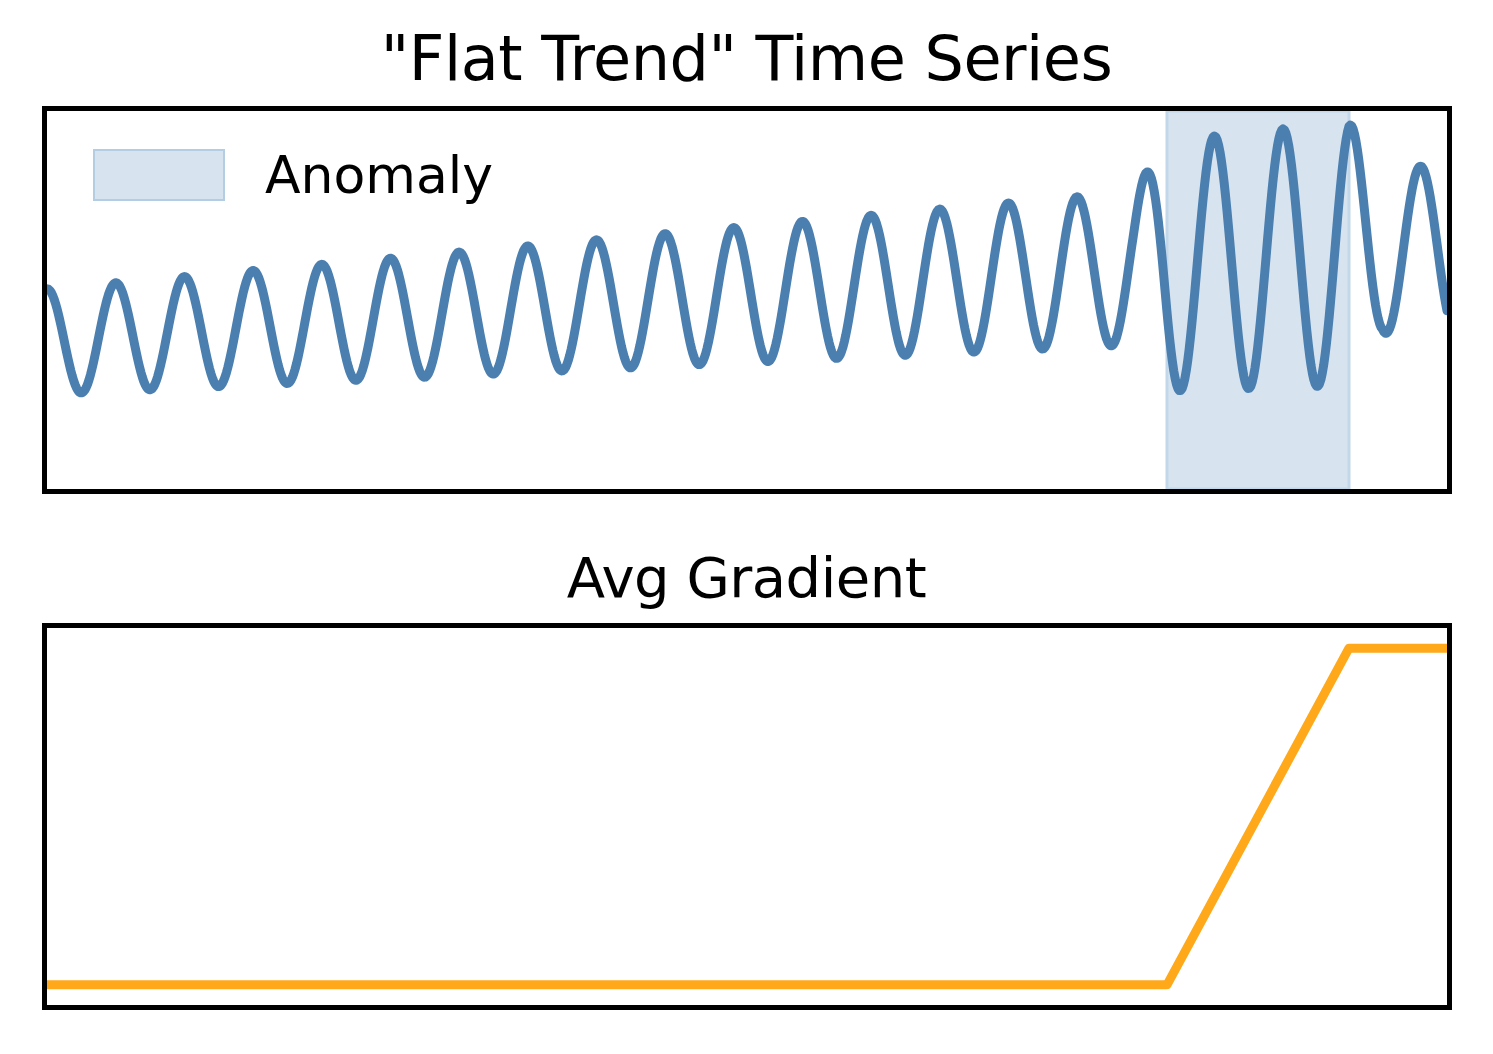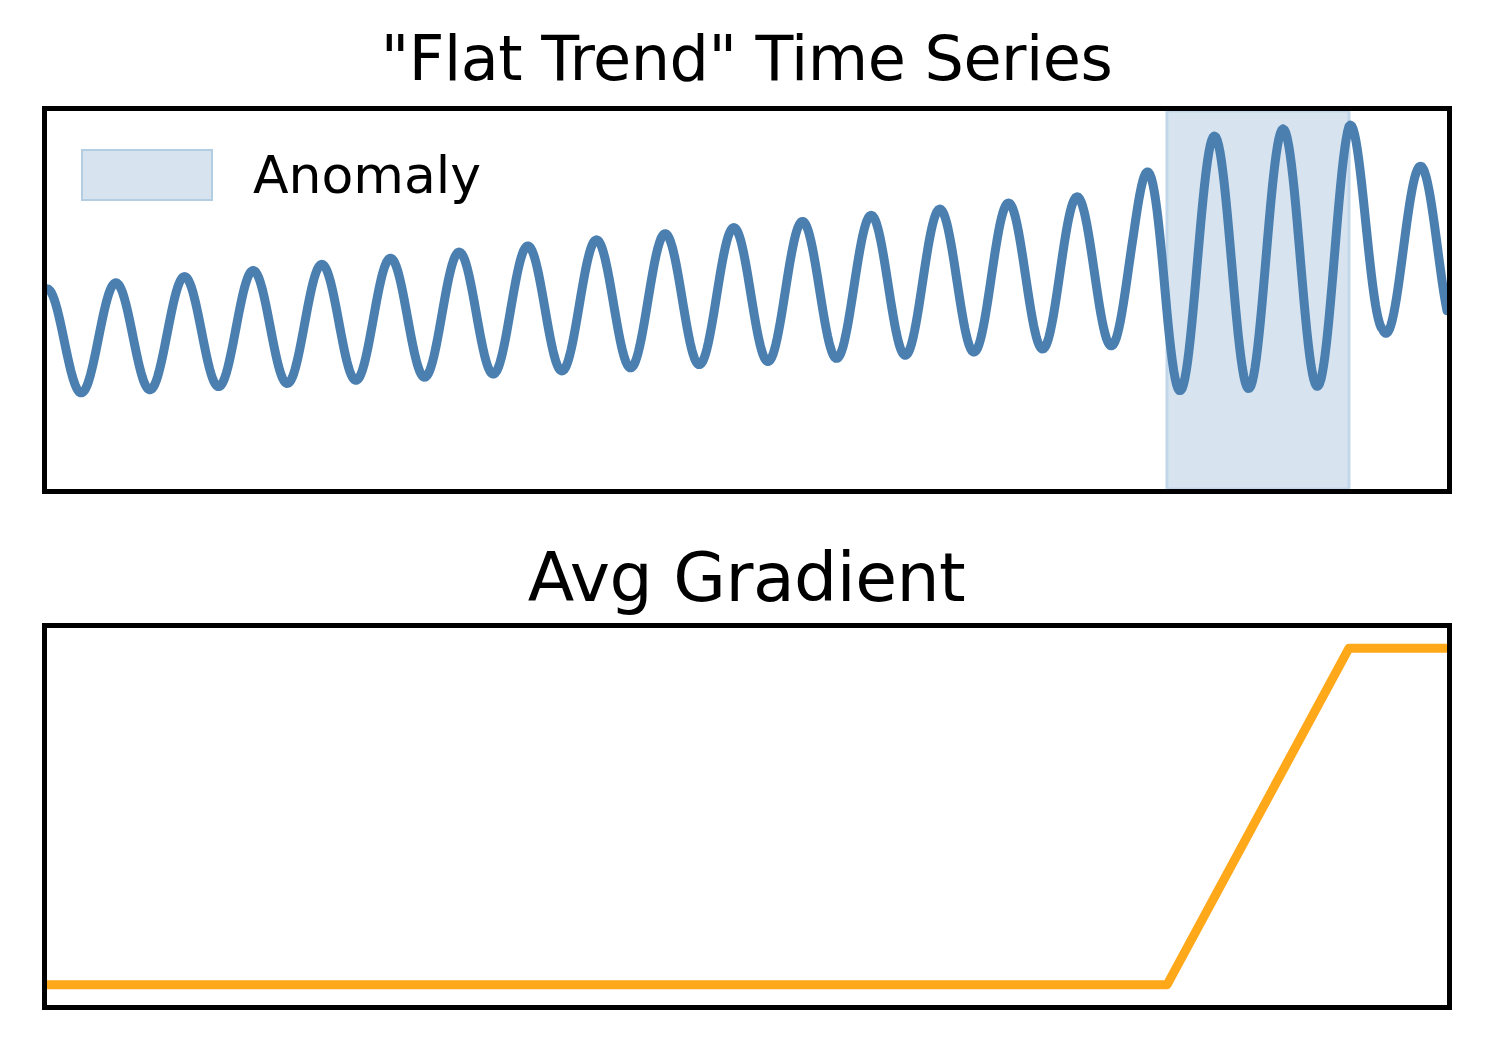--- a/index.html
+++ b/index.html
@@ -32,21 +32,21 @@
     letter-spacing: -0.5px;
     white-space: nowrap;
   }
   #title-top {
     top: 24px;
     font-size: 62px;
     line-height: 70px;
   }
   #title-bottom {
     top: 543px;
-    font-size: 68px;
+    font-size: 56px;
     line-height: 70px;
   }
 
   
   .axes {
     position: absolute;
     box-sizing: border-box;
     border: 5px solid #000000;
     background: #ffffff;
     overflow: hidden;
@@ -75,21 +75,21 @@
     left: 0;
     top: 0;
     width: 100%;
     height: 100%;
     display: block;
   }
 
   
   #legend {
     position: absolute;
-    left: 34px;
+    left: 46px;
     top: 38px;
     display: flex;
     align-items: center;
     gap: 40px;
     pointer-events: auto;
   }
   #legend-swatch {
     width: 132px;
     height: 52px;
     box-sizing: border-box;

